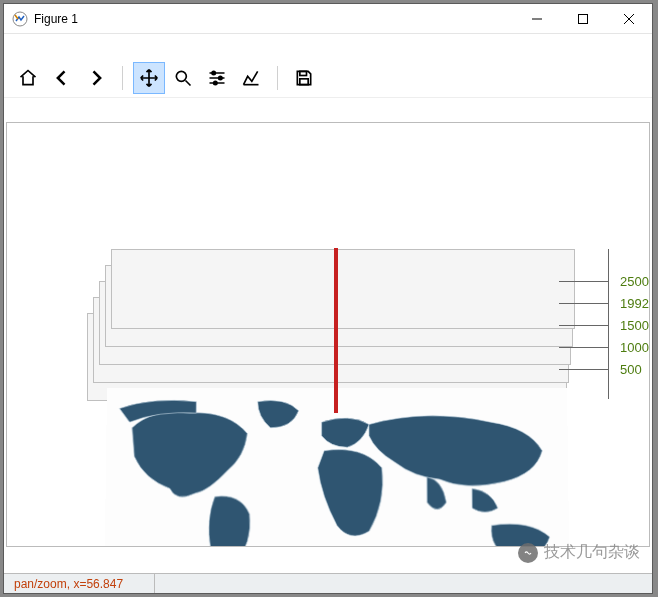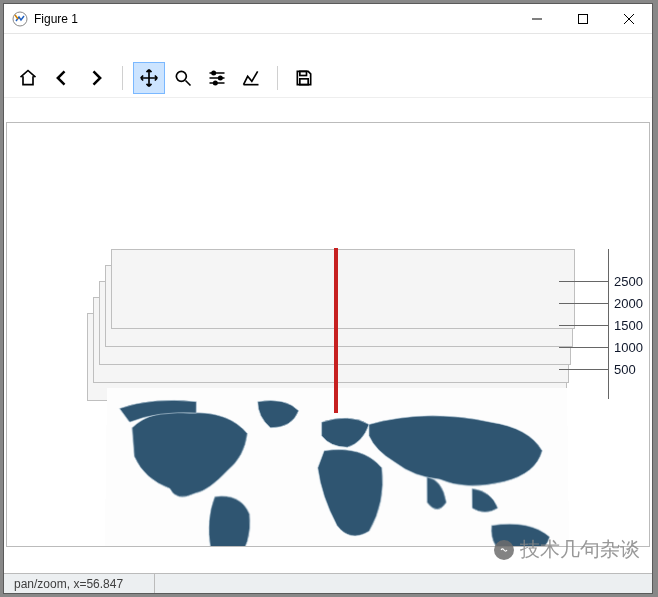--- a/index.html
+++ b/index.html
@@ -105,24 +105,24 @@
   }
   
   .ztick {
     position: absolute;
     right: -2px;
     width: 50px;
     border-top: 1px solid #666;
   }
   .ztick-label {
     position: absolute;
-    left: 55px;
+    left: 61px;
     top: -8px;
     font-size: 13px;
-    color: #0f172a;
+    color: #4d7c0f;
     white-space: nowrap;
   }
   
   .map-plane {
     position: absolute;
     left: 20px; top: 195px;
     width: 460px; height: 205px;
     background: #fefefe;
     overflow: hidden;
     transform: perspective(1200px) rotateX(4deg);
@@ -145,21 +145,21 @@
     height: 165px;
   }
   
   .statusbar {
     height: 20px;
     background: #eceff1;
     border-top: 1px solid #bbb;
     display: flex;
     padding: 0 6px;
     font-size: 12px;
-    color: #404040;
+    color: #c2410c;
     gap: 0;
   }
   .status-cell {
     border-right: 1px solid #bbb;
     padding: 0 4px;
     height: 100%;
     display: flex;
     align-items: center;
   }
   
@@ -173,21 +173,21 @@
     opacity: 0.85;
   }
   .watermark .wm-icon {
     width: 20px; height: 20px;
     border-radius: 50%;
     background: #6e6e6e;
     display:flex; align-items:center; justify-content:center;
   }
   .watermark .wm-text {
     color: #888;
-    font-size: 20px;
+    font-size: 16px;
     font-weight: 500;
   }
 </style>
 </head>
 <body>
 
 <div class="window">
 
   <div class="titlebar">
     <span class="app-icon">
@@ -281,21 +281,21 @@
       <div class="ztick" style="top:176px;text-align:center;">
           <span class="ztick-label">500</span>
         </div>
       <div class="ztick" style="top:154px;text-align:center;">
           <span class="ztick-label">1000</span>
         </div>
       <div class="ztick" style="top:132px;">
           <span class="ztick-label">1500</span>
         </div>
       <div class="ztick" style="top:110px;">
-          <span class="ztick-label">2000</span>
+          <span class="ztick-label">1992</span>
         </div>
       <div class="ztick" style="top:88px;">
           <span class="ztick-label">2500</span>
         </div>
 
       <div style="position:absolute; right:-2px; top:56px; width:1px; height:150px; background:#666;"></div>
 
       <div class="map-plane">
         <svg viewBox="0 0 360 180" preserveAspectRatio="none">
           <rect x="0" y="0" width="360" height="180" fill="#fdfdfd"></rect>

